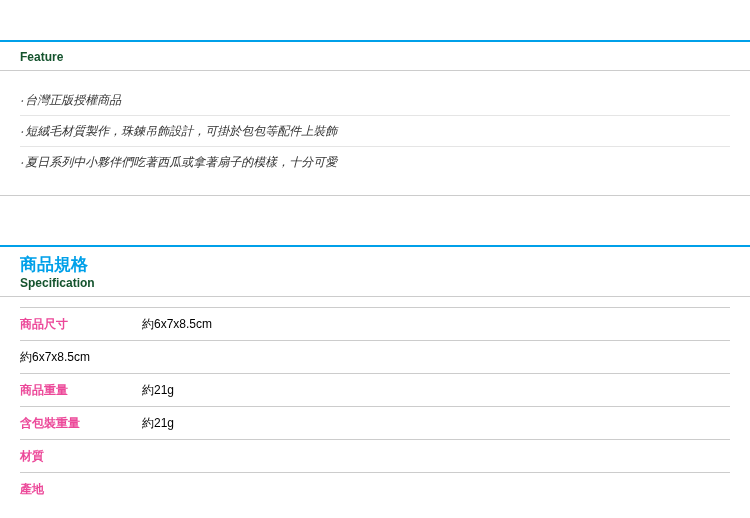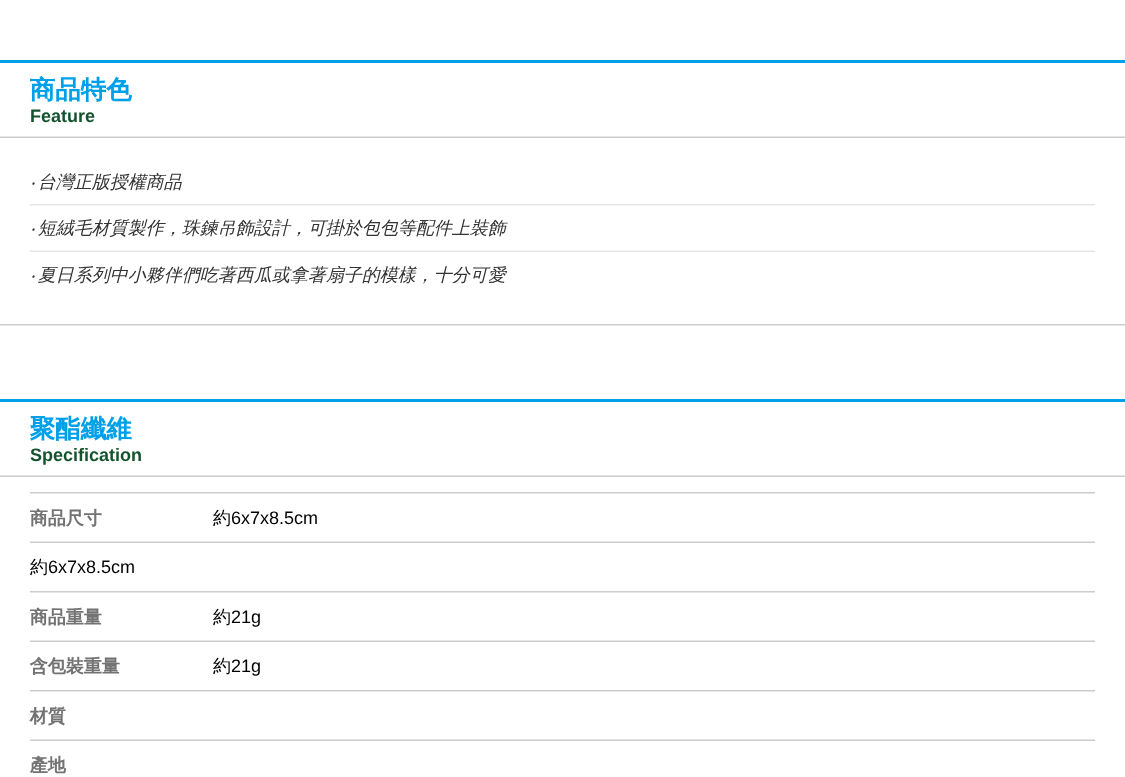--- a/index.html
+++ b/index.html
@@ -52,47 +52,46 @@
   }
   .spec-row {
     display: flex;
     border-top: 1px solid #ccc;
     padding: 7px 0;
     font-size: 12px;
   }
   .spec-label {
     width: 122px;
     font-weight: bold;
-    color: #737373;
+    color: #ec4899;
   }
   .spec-value {
     flex: 1;
     color: #000000;
   }
   .top-gap { height: 40px; }
 </style>
 </head>
 <body>
 
 <div class="top-gap"></div>
 
 <div class="section-header">
-  <div class="title-zh">商品特色</div>
   <div class="title-en">Feature</div>
 </div>
 <div class="feature-list">
   <div class="feature-item"><span class="bullet">‧</span><span>台灣正版授權商品</span></div>
   <div class="feature-item"><span class="bullet">‧</span><span>短絨毛材質製作，珠鍊吊飾設計，可掛於包包等配件上裝飾</span></div>
   <div class="feature-item"><span class="bullet">‧</span><span>夏日系列中小夥伴們吃著西瓜或拿著扇子的模樣，十分可愛</span></div>
 </div>
 
 <div class="gap-line"></div>
 
 <div class="section-header">
-  <div class="title-zh">聚酯纖維</div>
+  <div class="title-zh">商品規格</div>
   <div class="title-en">Specification</div>
 </div>
 <div class="spec-table">
   <div class="spec-row">
     <div class="spec-label">商品尺寸</div>
     <div class="spec-value">約6x7x8.5cm</div>
   </div>
   <div class="spec-row">
     <div class="spec-value">約6x7x8.5cm</div>
   </div>

